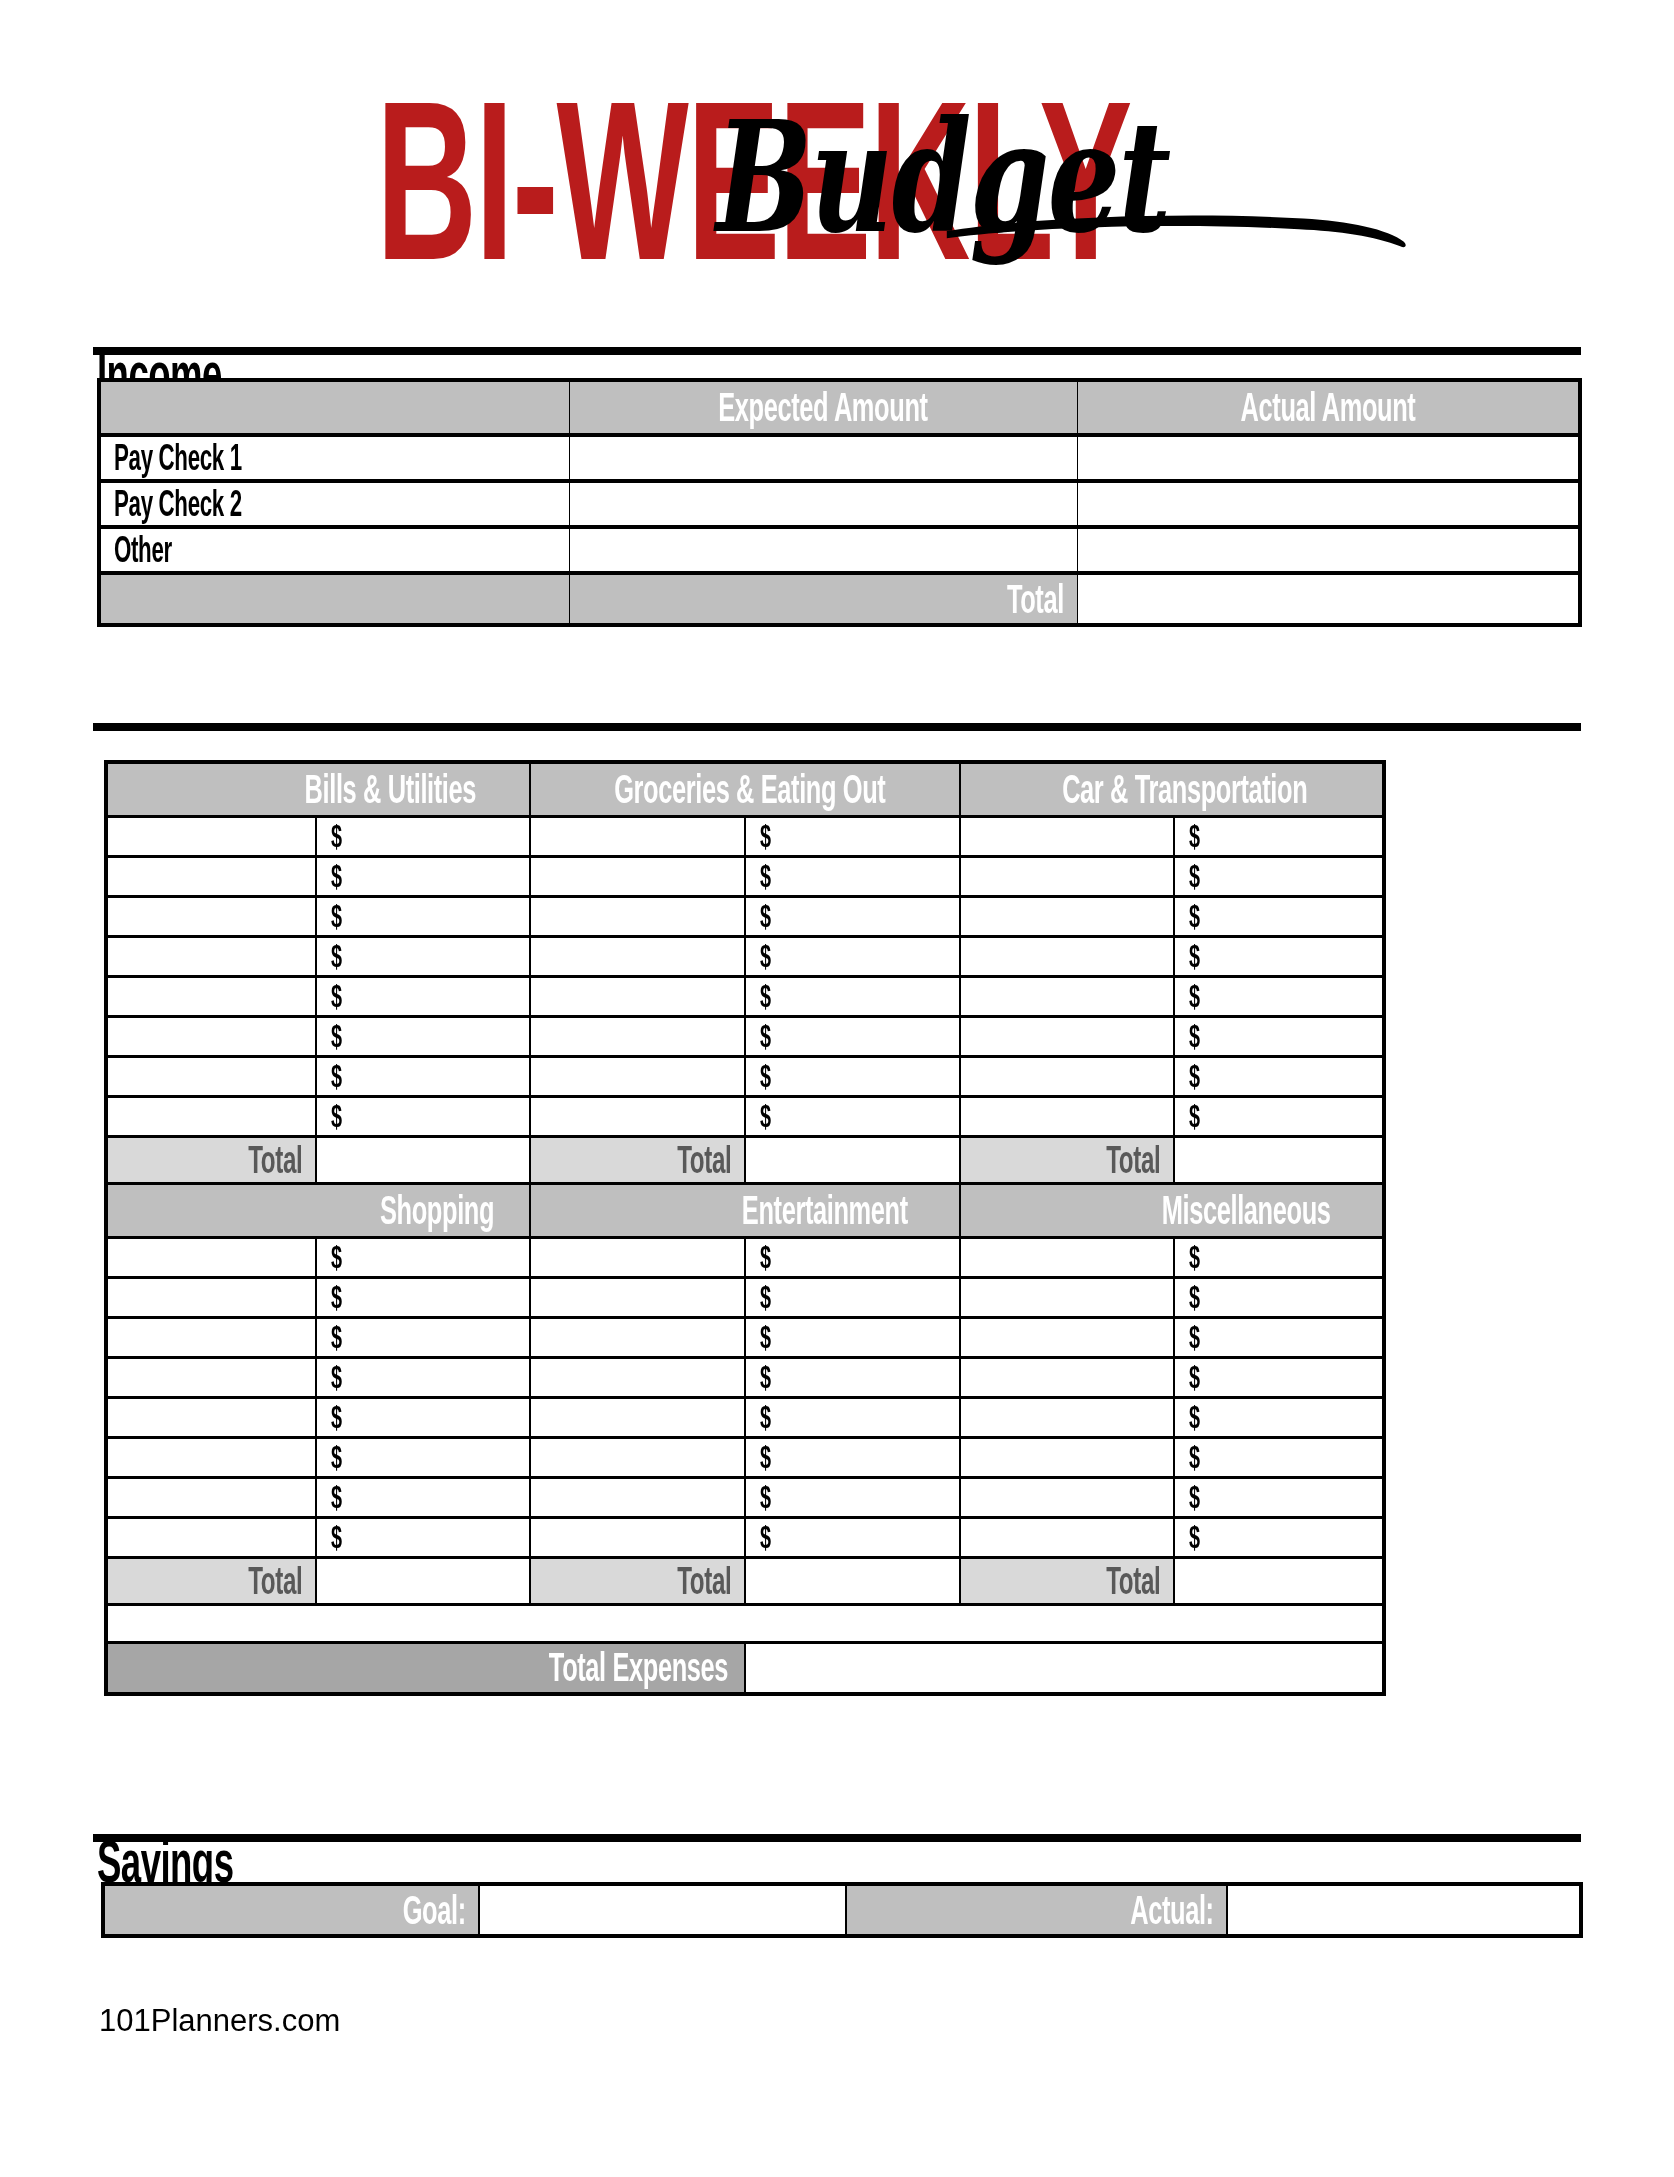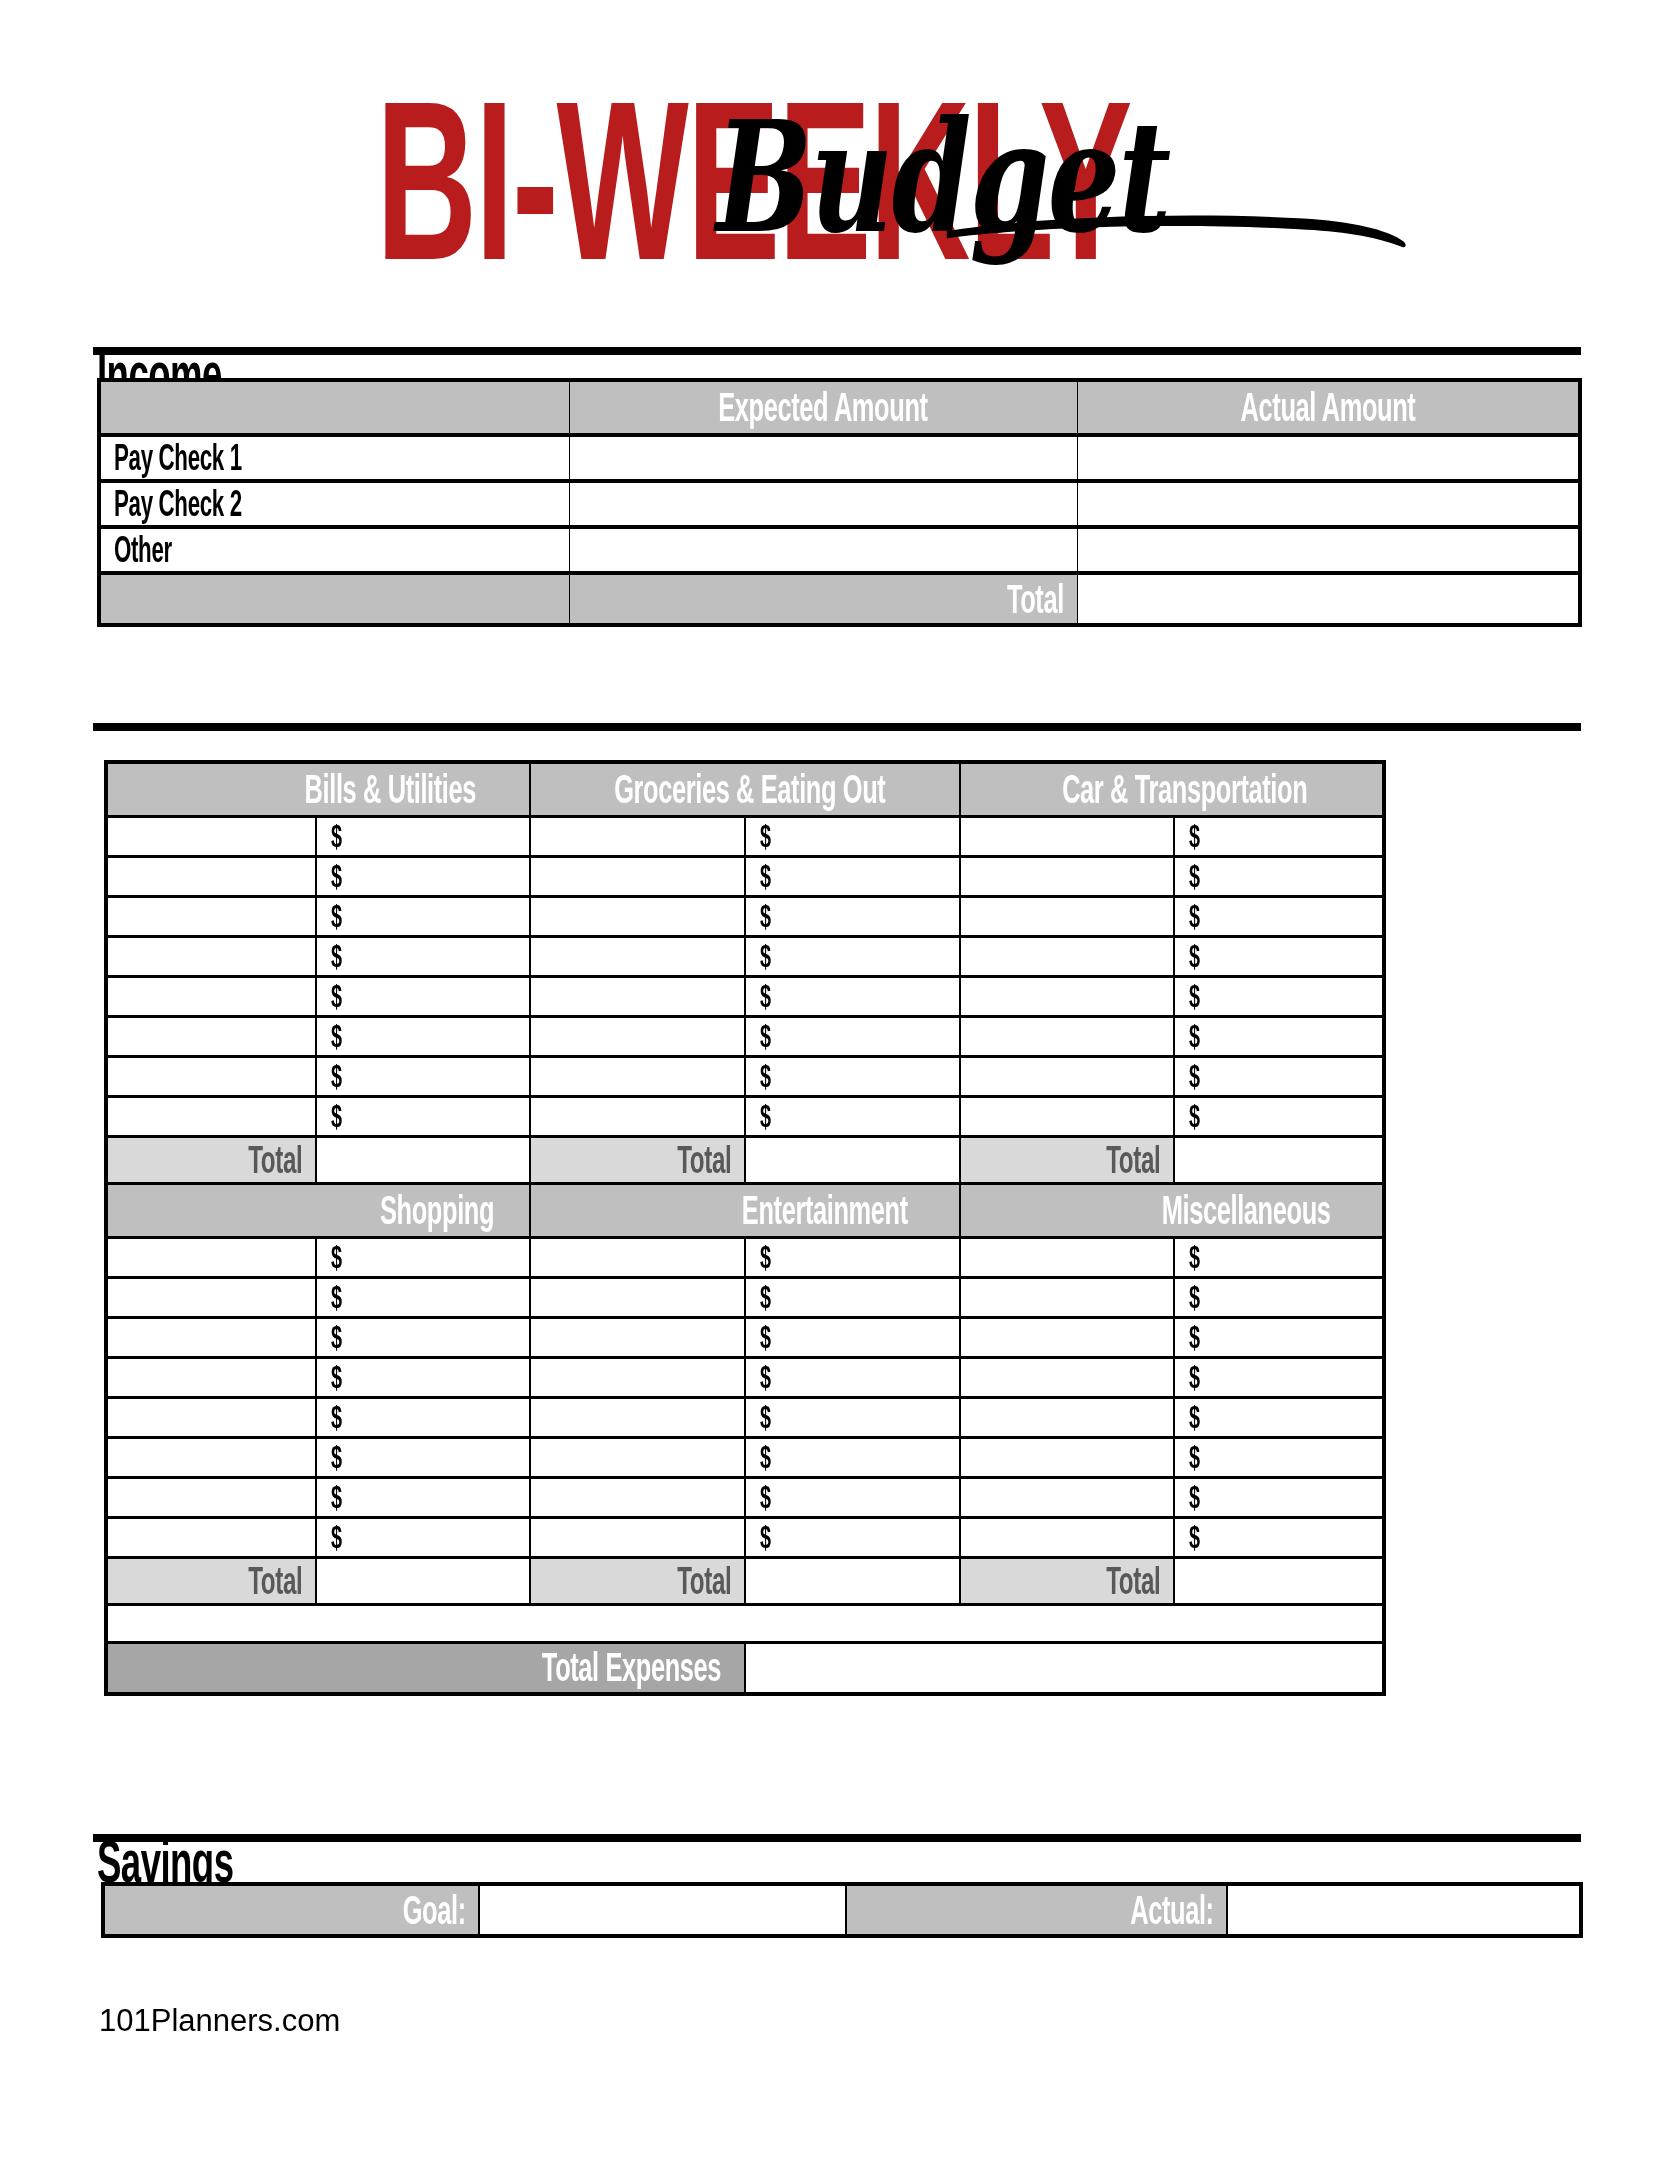--- a/index.html
+++ b/index.html
@@ -49,21 +49,21 @@
   .expenses-table tr.cat-hdr { height:54px; }
   .expenses-table tr.exp-row { height:36px; }
   .expenses-table tr.subtotal { height:39px; }
   .expenses-table tr.spacer-row { height:38px; }
   .expenses-table tr.grand-total { height:52px; }
   .cat-cell { background:#bfbfbf; text-align:right; }
   .dollar { font-size:32px; padding-left:14.3px; text-align:left; }
   .subtotal-label-cell { background:#d9d9d9; text-align:right; padding-right:12.5px; }
   .subtotal-text { color:#595959; font-size:39px; }
   .spacer-cell { border-left:4.5px solid #000; border-right:4.5px solid #000; background:#fff; }
-  .grand-label-cell { background:#a6a6a6; text-align:right; padding-right:23px; }
+  .grand-label-cell { background:#a6a6a6; text-align:right; padding-right:16px; }
 
   
   .savings-table { left:101px; top:1864px; width:1478px; border:4.5px solid #000;margin-top:18px; }
   .savings-table td { border:2.7px solid #000; }
   .savings-table tr { height:52px; }
 
   .input-cell { background:#ffffff; }
 
   
   .footer { position:absolute; left:99px; top:2003px; font-size:31px; color:#000; }

